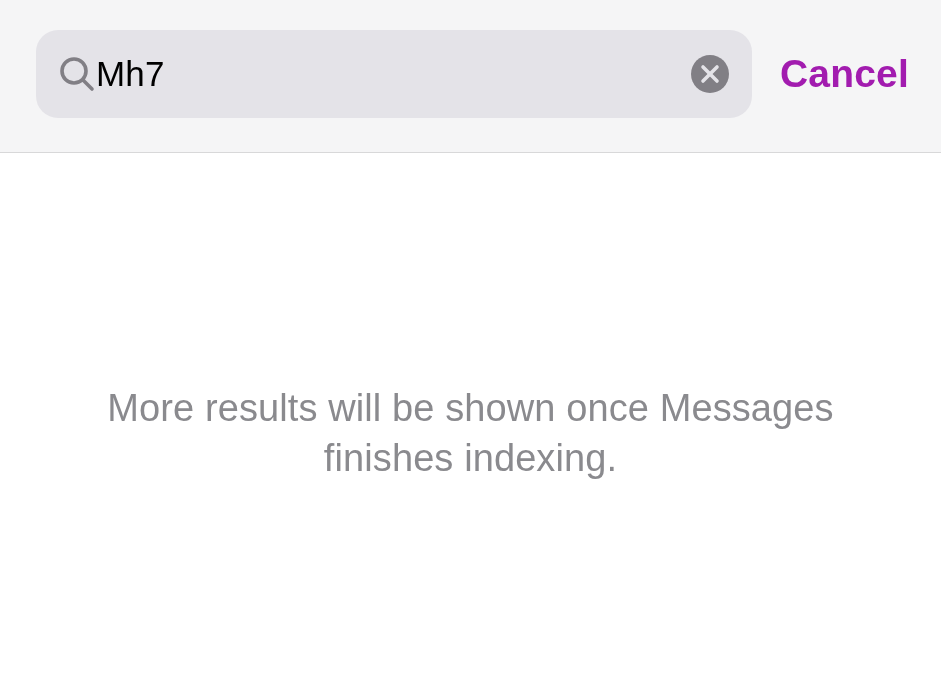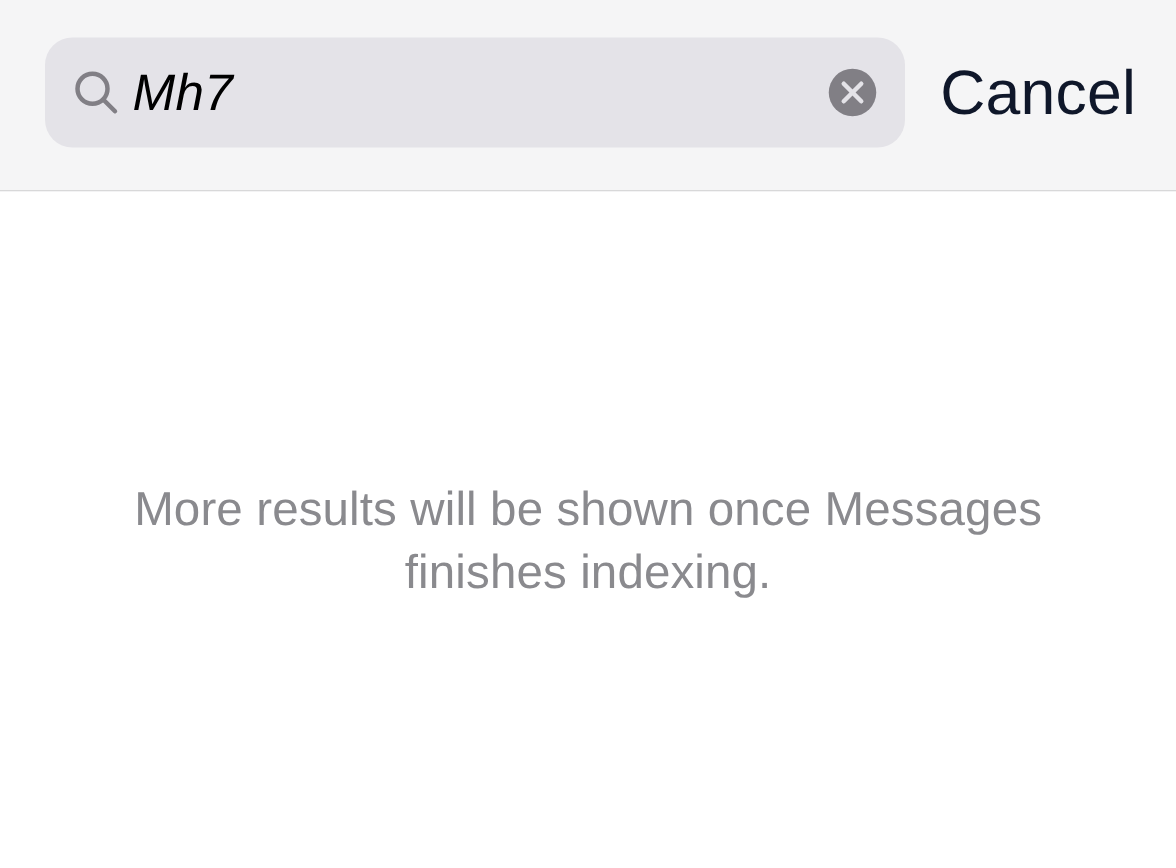--- a/index.html
+++ b/index.html
@@ -31,40 +31,39 @@
     .search-icon {
       flex-shrink: 0;
       display: flex;
       align-items: center;
     }
     .search-input {
       flex: 1;
       border: none;
       background: transparent;
       outline: none;
-      font-size: 41px;
+      font-size: 35px;
       font-weight: 400;
       color: #000;
-      margin-left: 10px;
+      margin-left: 0;
       caret-color: #2f6df6;
       font-family: inherit;
       letter-spacing: 0.2px;
-      font-style: italic;
     }
     .clear-button {
       flex-shrink: 0;
       cursor: pointer;
       display: flex;
       align-items: center;
       justify-content: center;
     }
     .cancel-button {
-      font-size: 50px;
-      font-weight: 400;
-      color: #0f172a;
+      font-size: 39px;
+      font-weight: 700;
+      color: #a21caf;
       cursor: pointer;
       white-space: nowrap;
       letter-spacing: 0.2px;
     }
     .results-area {
       padding-top: 230px;
       text-align: center;
     }
     .empty-message {
       font-size: 38px;

